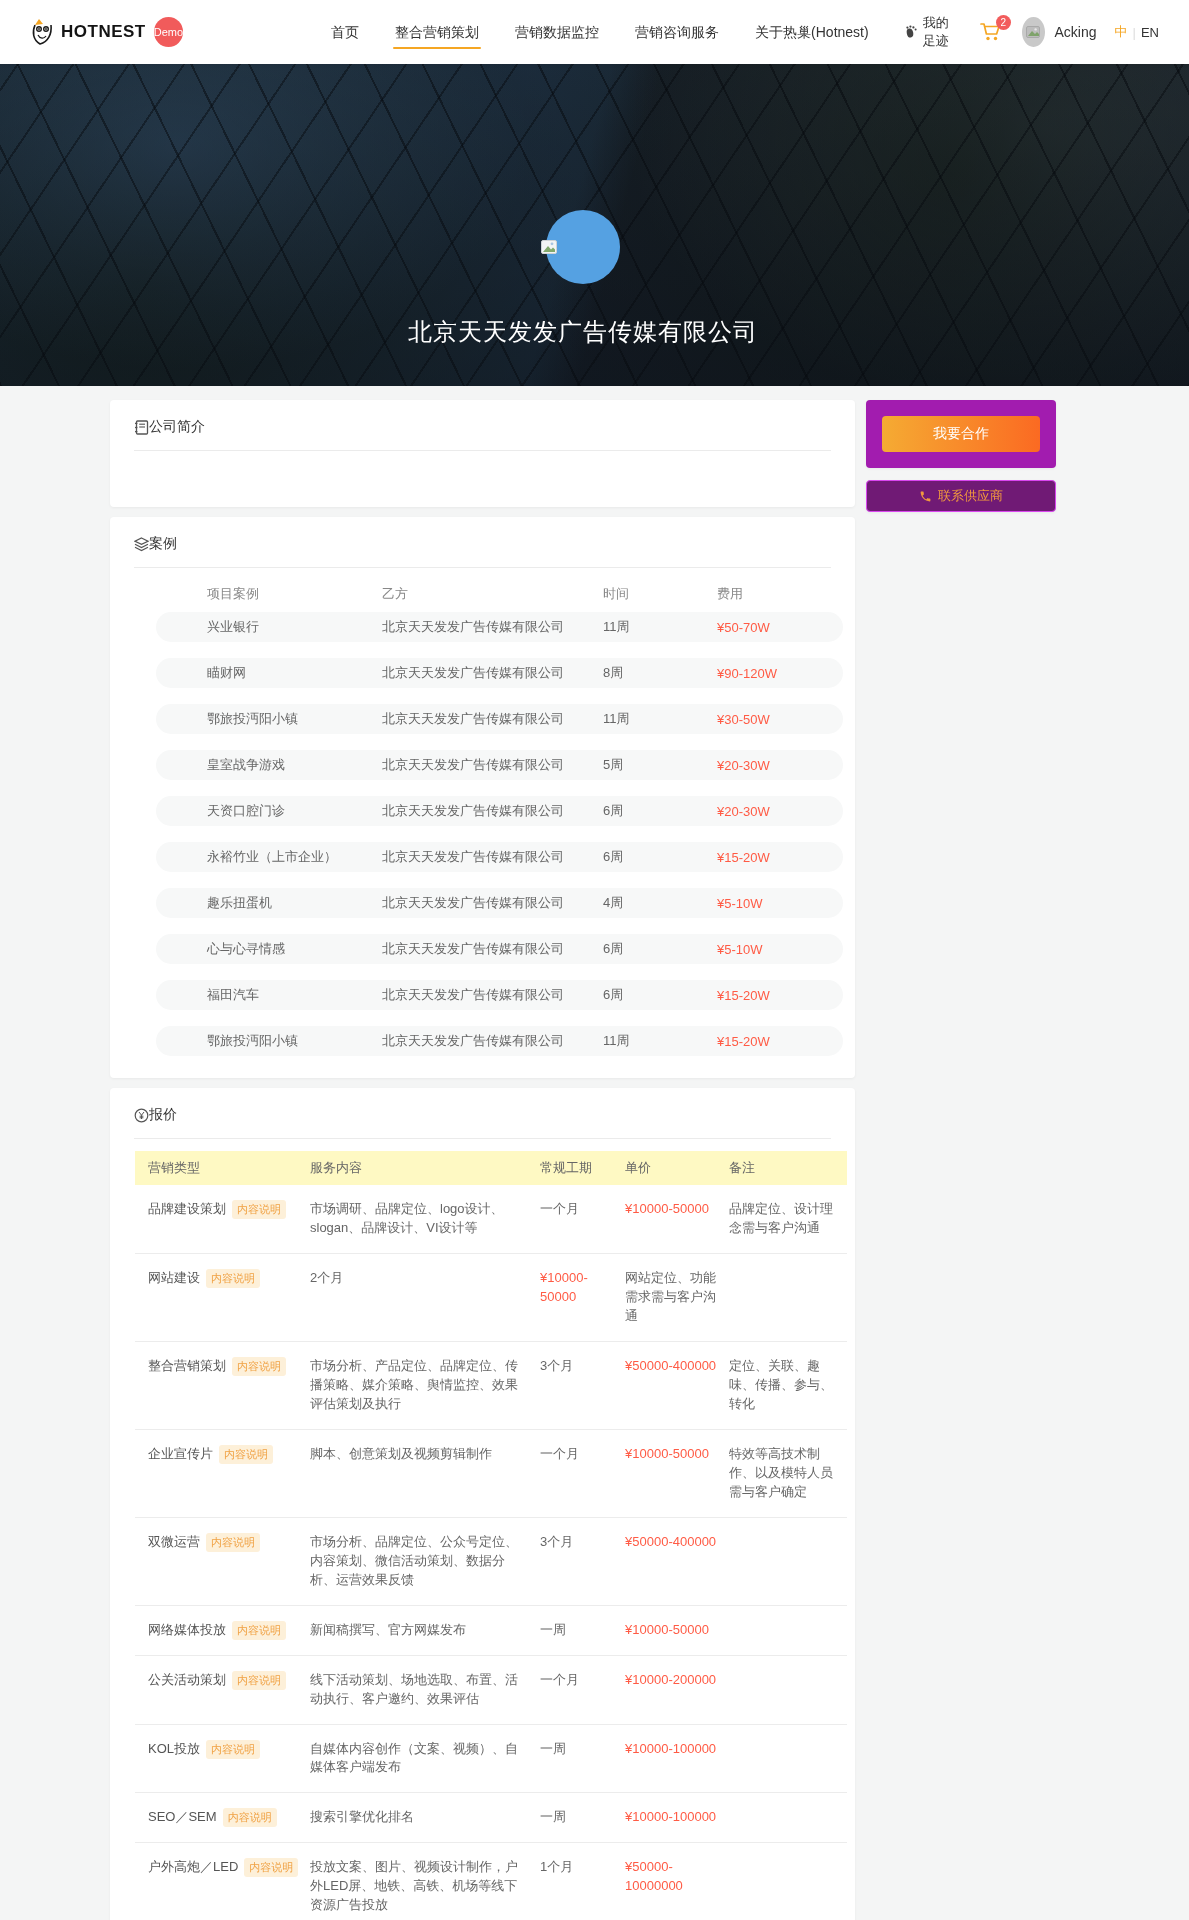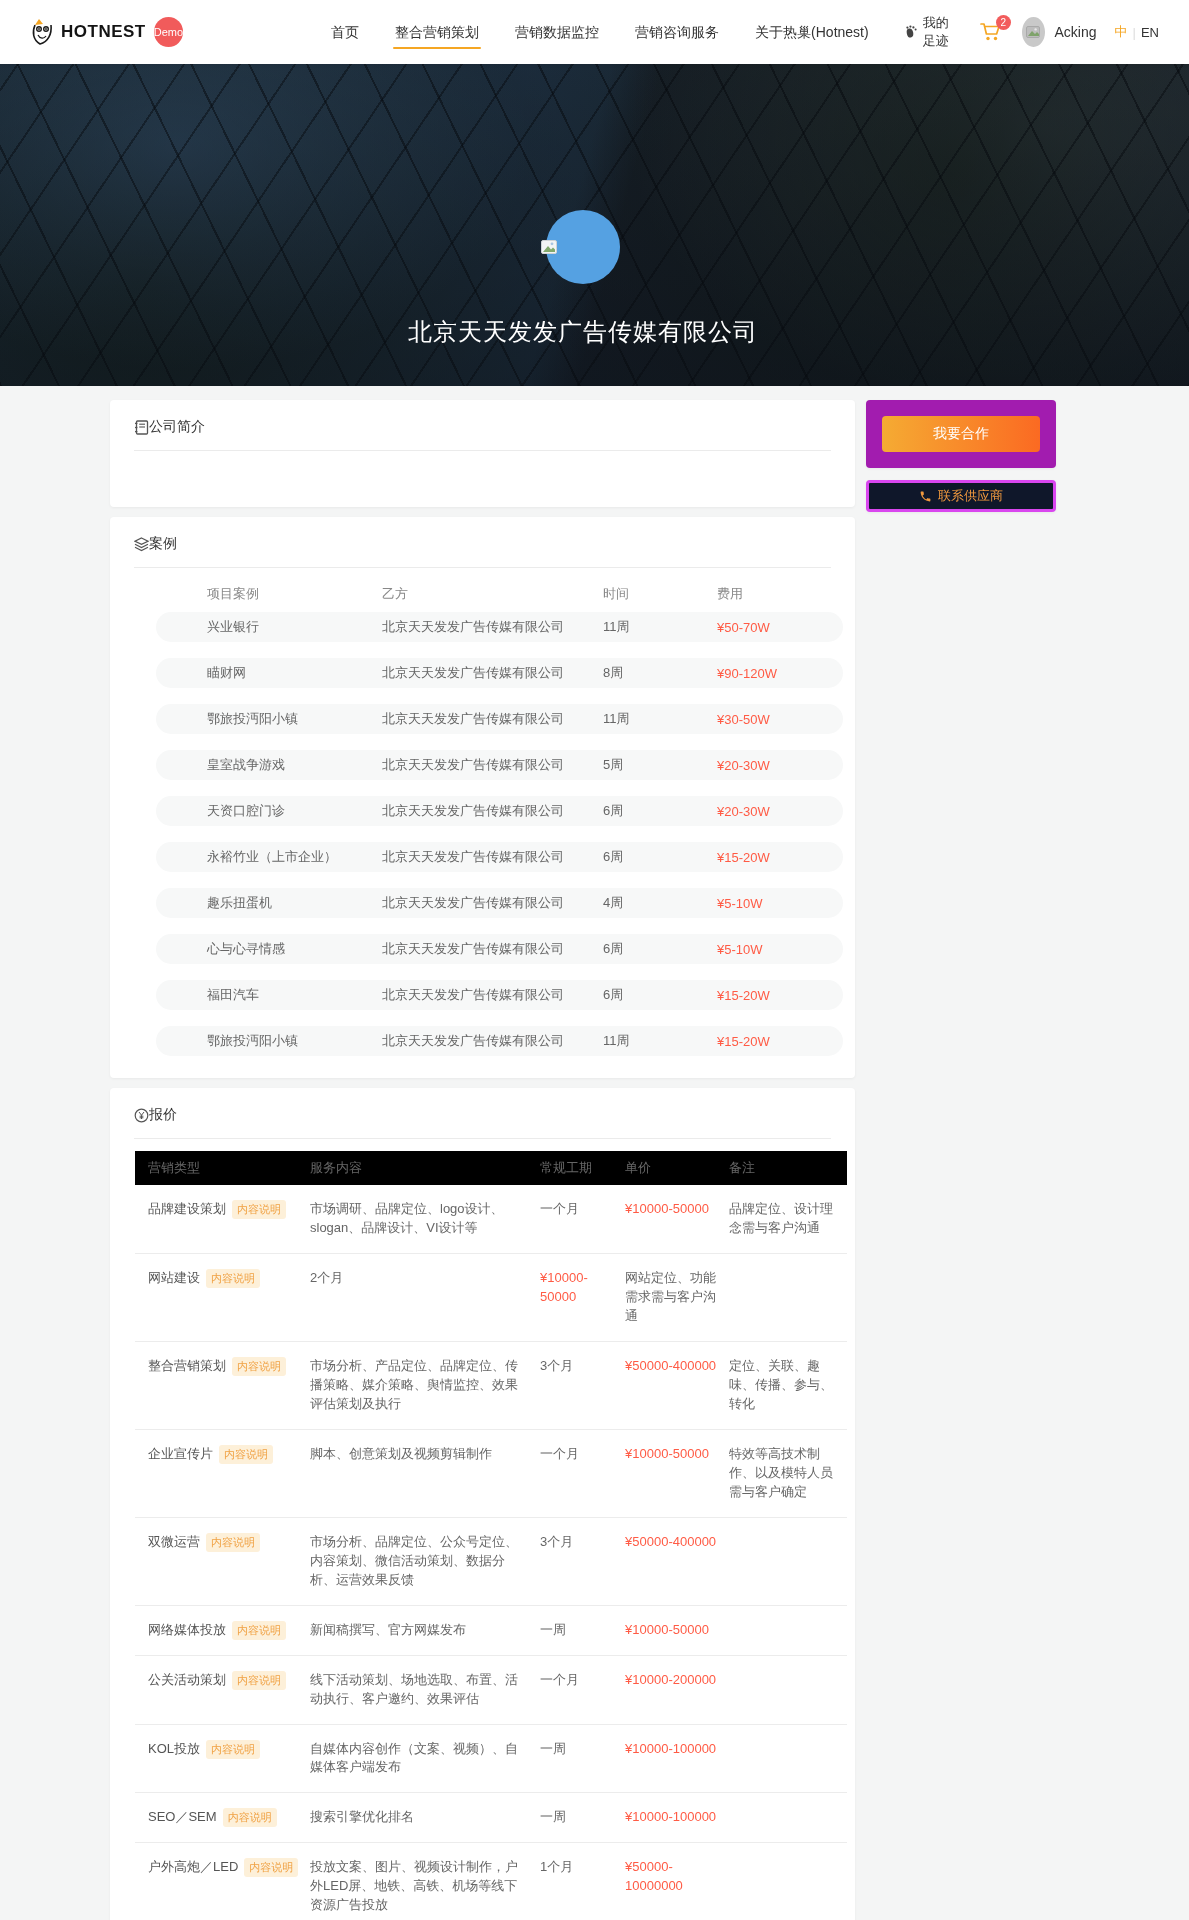--- a/index.html
+++ b/index.html
@@ -66,40 +66,40 @@
   .case-header { display:grid; grid-template-columns:175px 221px 114px 1fr; align-items:center;
     padding-left:51px; height:36px; margin-top:8px; font-size:13px; color:#888; }
   .case-row { display:grid; grid-template-columns:175px 221px 114px 1fr; align-items:center;
     padding-left:51px; height:30px; margin-bottom:16px; background:#f7f8f8; border-radius:15px;
     font-size:13px; color:#666; }
   .case-row:last-of-type { margin-bottom:2px; }
   .fee { color:#ff5b45; }
   
   .quote-table { margin:12px 8px 0 25px; }
   .q-band { display:grid; grid-template-columns:175px 230px 85px 104px 118px; align-items:center;
-    height:34px; background:#000000; font-size:13px; color:#666; }
+    height:34px; background:#fef9c3; font-size:13px; color:#666; }
   .q-band span:first-child { padding-left:13px; }
   .quote-row { display:grid; grid-template-columns:175px 230px 85px 104px 118px;
     padding:15px 0; border-bottom:1px solid #ececec; font-size:13px; line-height:1.46; color:#666; }
   .q-type { padding-left:13px; padding-right:10px; display:flex; flex-wrap:wrap;
     align-content:flex-start; align-items:center; gap:4px 6px; color:#555; }
   .q-tag { background:#fdf0d9; color:#f0a143; font-size:11px; line-height:1;
     padding:4px 5px; border-radius:3px; white-space:nowrap; cursor:pointer; }
   .q-content { padding-right:22px; }
   .q-duration { padding-right:6px; }
   .q-price { color:#ff5b45; padding-right:10px; }
   .q-note { padding-right:2px; }
   
   .right-col { width:190px; }
   .side-card { background:#a21caf; border-radius:4px; box-shadow:0 1px 3px rgba(0,0,0,.05); padding:16px; }
   .btn-coop { width:100%; height:36px; border:none; border-radius:4px; color:#fff; font-size:14px;
     background:linear-gradient(90deg,#f5ab33,#fb6a22); cursor:pointer;
     font-family:inherit; }
-  .btn-contact { width:100%; height:32px; margin-top:12px; border-radius:4px; background:#0f172a;
-    border:3px solid #d946ef; color:#f0993e; font-size:13px; display:flex; align-items:center;
+  .btn-contact { width:100%; height:32px; margin-top:12px; border-radius:4px; background:#701a75;
+    border:1px solid #d946ef; color:#f0993e; font-size:13px; display:flex; align-items:center;
     justify-content:center; gap:6px; cursor:pointer; font-family:inherit;
     box-shadow:0 1px 3px rgba(0,0,0,.05); }
   svg { display:block; }
 </style>
 </head>
 <body>
 
 <header class="navbar">
   <div class="logo-wrap">
     <span>

